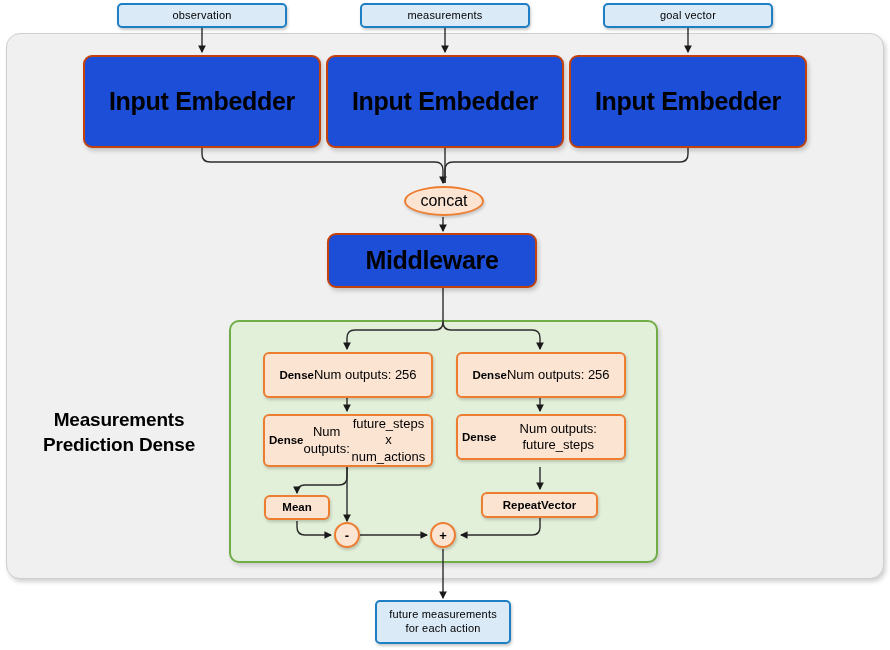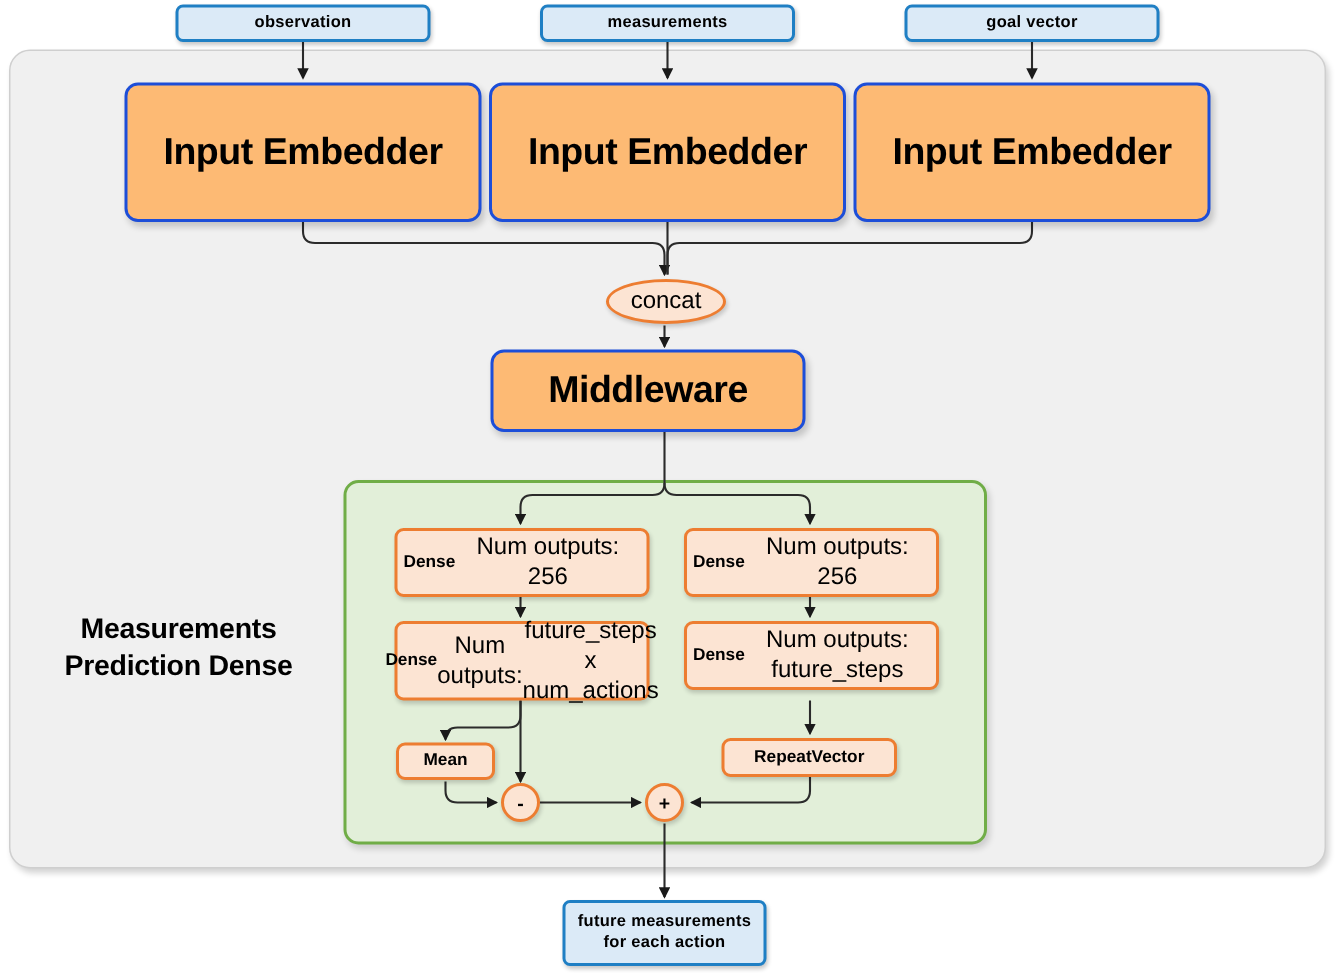--- a/index.html
+++ b/index.html
@@ -37,29 +37,29 @@
     box-shadow: 2px 3px 4px rgba(0,0,0,0.18);
   }
 
   
   .io-box {
     background: #dbeaf7;
     border: 2px solid #1f7fc4;
     border-radius: 5px;
     color: #000;
     font-size: 11px;
-    font-weight: 700;
+    font-weight: 400;
     letter-spacing: .2px;
     box-shadow: 1px 2px 3px rgba(0,0,0,0.22);
   }
 
   
   .green-box {
-    background: #fdba74;
-    border: 2px solid #1d4ed8;
+    background: #1d4ed8;
+    border: 2px solid #c2410c;
     border-radius: 9px;
     color: #000;
     box-shadow: 2px 3px 4px rgba(0,0,0,0.18);
   }
   .green-box.big-title {
     font-size: 25px;
     font-weight: 800;
     letter-spacing: -.3px;
   }
 
@@ -79,21 +79,21 @@
     background: #fce4d3;
     border: 2px solid #ed7d31;
     border-radius: 6px;
     color: #000;
     font-size: 11px;
     box-shadow: 1px 2px 3px rgba(0,0,0,0.18);
     flex-direction: row;
     padding: 2px 4px;
   }
   .op-box .ttl { font-weight: 700; font-size: 11.5px; }
-  .op-box .sub { font-weight: 400; font-size: 16px; }
+  .op-box .sub { font-weight: 400; font-size: 13px; }
 
   
   .ellipse {
     position: absolute;
     background: #fce4d3;
     border: 2px solid #ed7d31;
     border-radius: 50%;
     display: flex; align-items: center; justify-content: center;
     font-size: 16px;
     color: #000;

